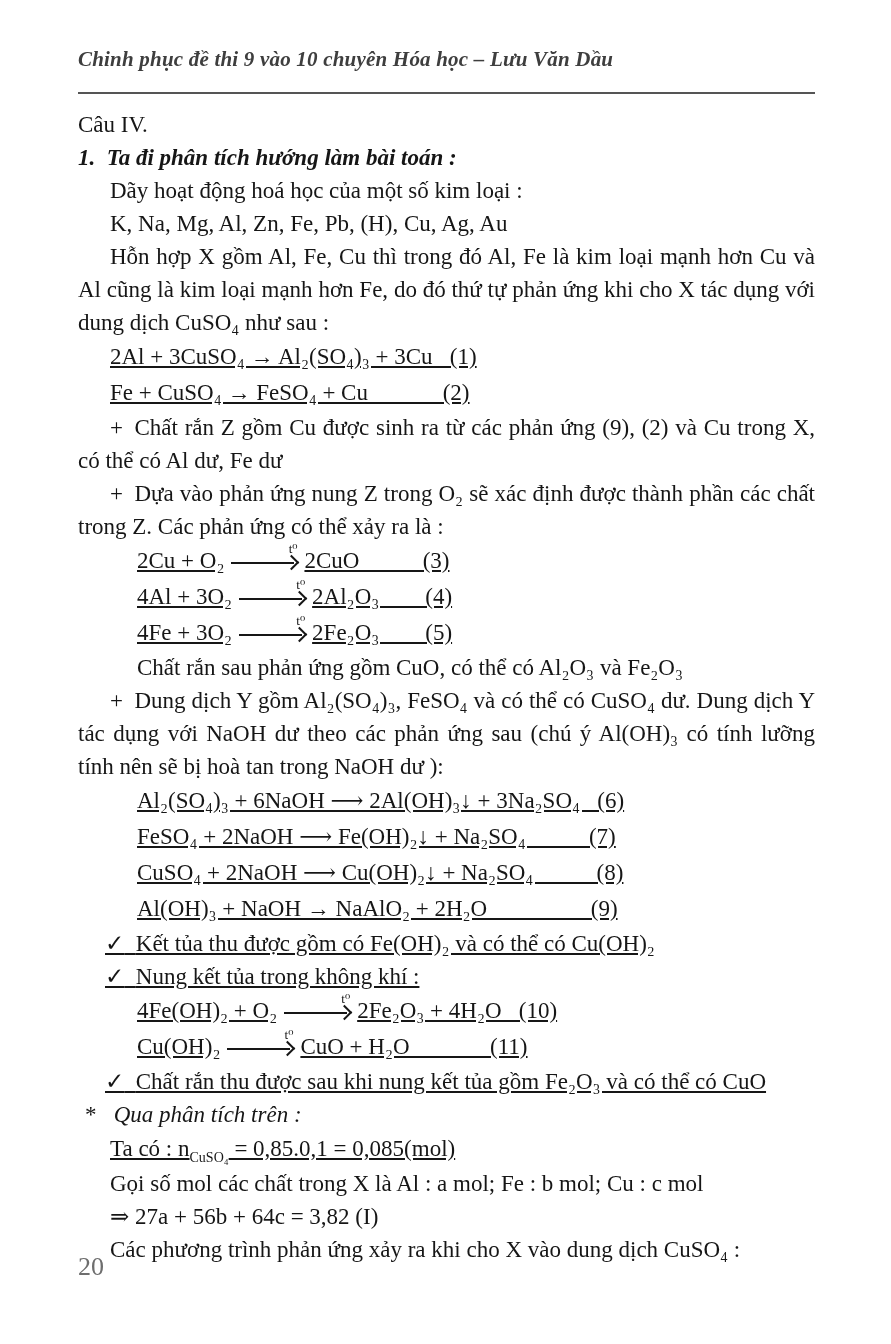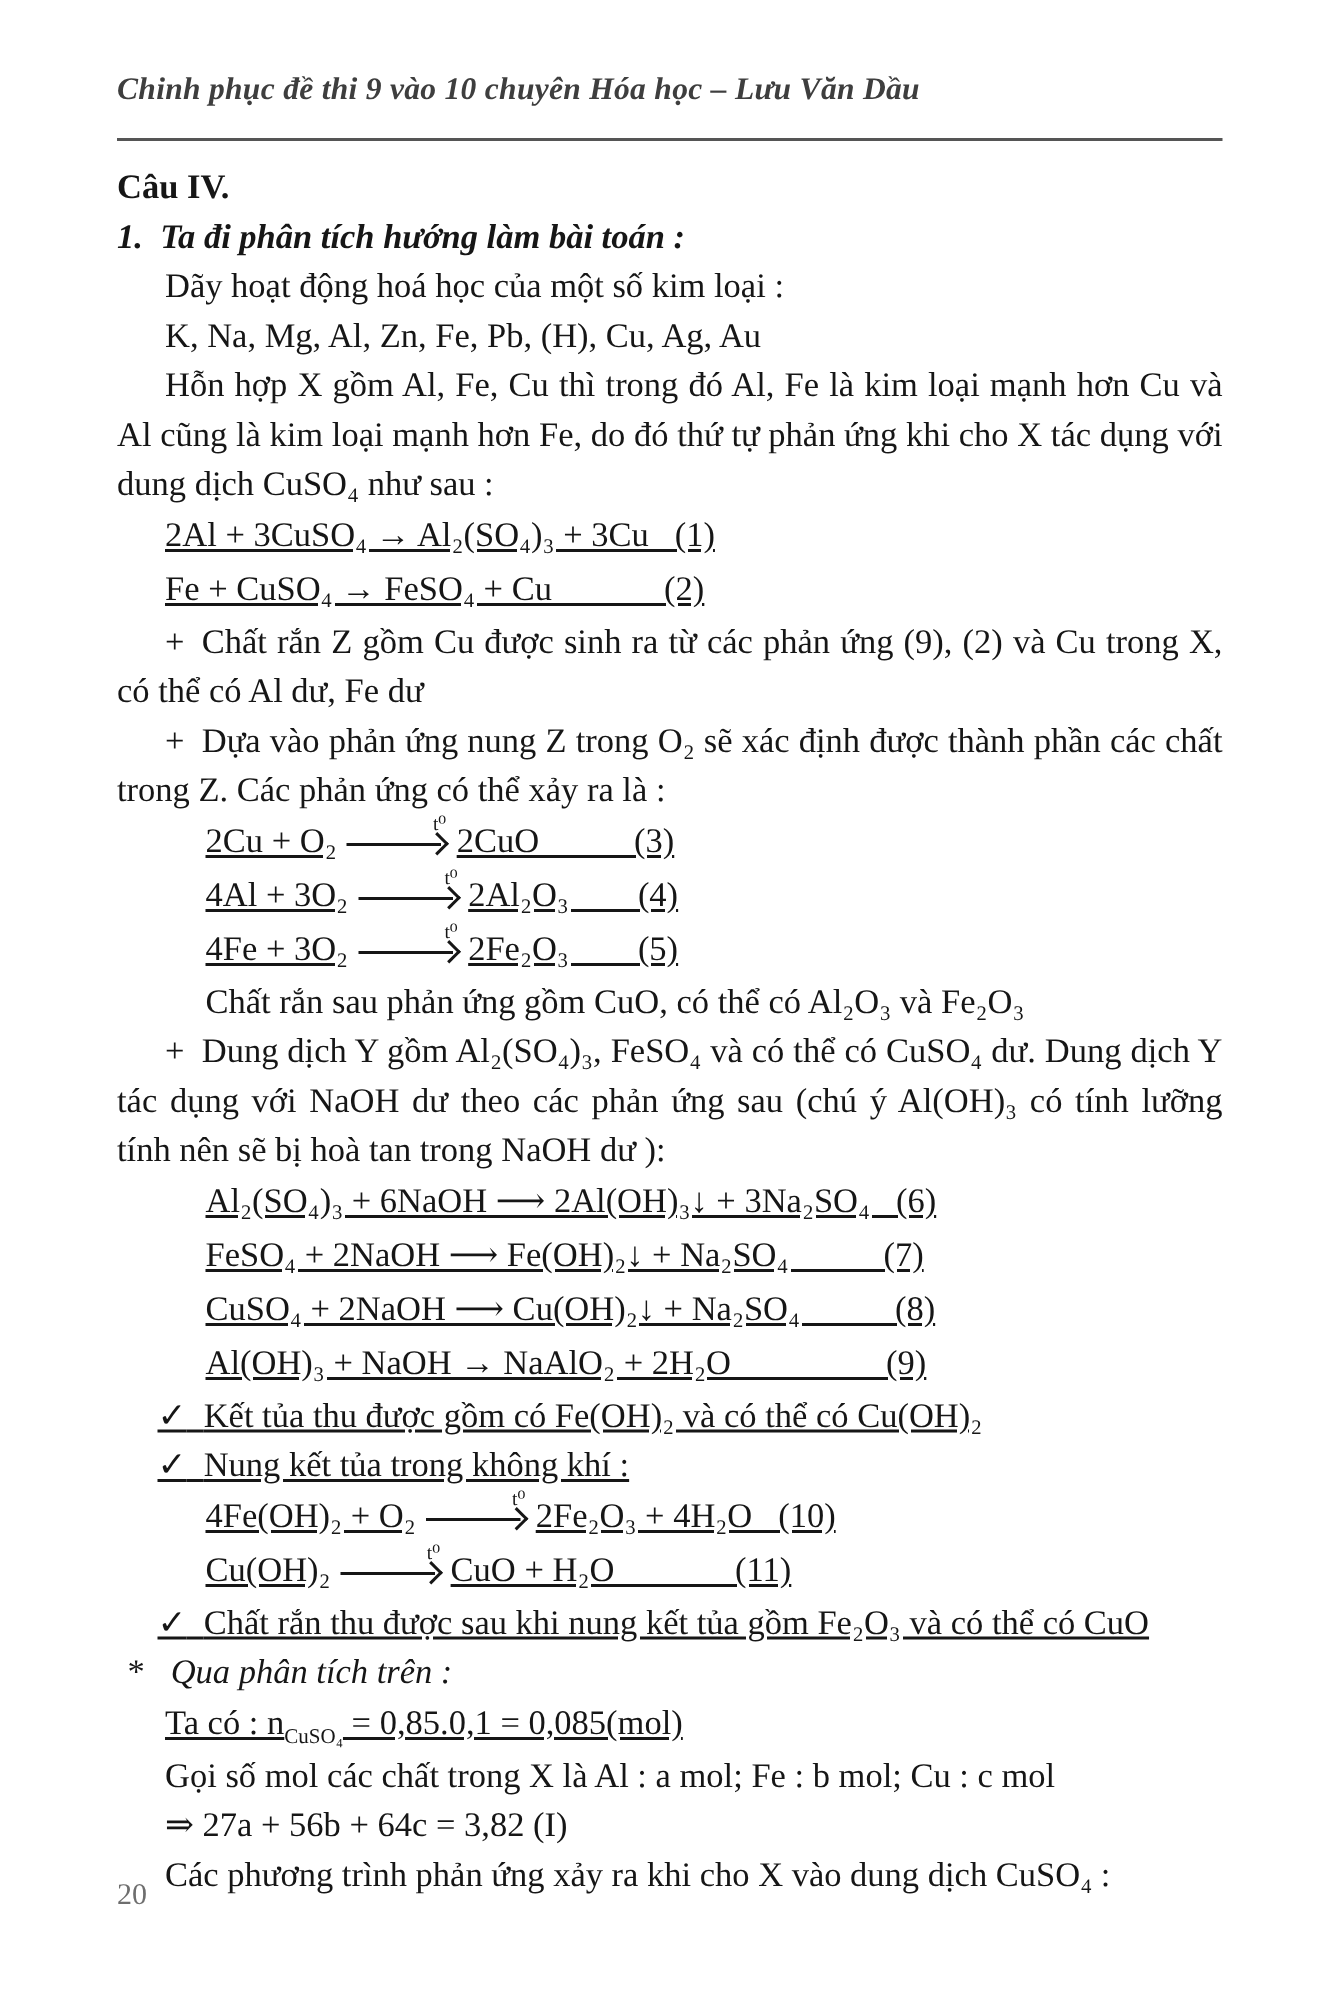--- a/index.html
+++ b/index.html
@@ -12,21 +12,21 @@
 
   .header {
     font-size:21px; line-height:26px; font-weight:bold; font-style:italic;
     color:#3e3e3e; letter-spacing:0.2px;
     padding-bottom:20px; border-bottom:2px solid #555555;
   }
 
   .content { margin-top:14px; font-size:23px; line-height:33px; }
 
   .item          { min-height:33px; }
-  .heading       { font-weight:bold; margin-top:4px; }
+  .heading       { font-weight:normal; margin-top:4px; }
   .subheading    { font-weight:bold; font-style:italic; white-space:pre; }
   .line          { padding-left:32px; white-space:pre; }
   .line-deep     { padding-left:59px; white-space:pre; }
   .para          { text-align:justify; text-indent:32px; }
   .check         { padding-left:27px; white-space:pre;text-decoration:underline; }
   .note          { padding-left:7px;  white-space:pre; }
   .note .it      { font-style:italic; }
 
   .eq            { padding-left:59px; white-space:pre; line-height:36px;text-decoration:underline; }
   .eq.tight      { padding-left:32px; }
@@ -39,21 +39,21 @@
             vertical-align:-2px; margin:0 7px; }
   .tarrow .lbl   { position:absolute; left:0; right:0; top:-12px; text-align:right;
                    font-size:13px; line-height:13px; }
   .tarrow .shaft { position:absolute; left:0; right:3px; bottom:6px; height:2px;
                    background:#161616; }
   .tarrow .head  { position:absolute; right:0; bottom:2.5px; width:9px; height:9px;
                    border-top:2px solid #161616; border-right:2px solid #161616;
                    transform:rotate(45deg); }
 
   .page-number { position:absolute; left:78px; top:1252px;
-                 font-size:20px; color:#6e6e6e; }
+                 font-size:26px; color:#6e6e6e; }
 </style>
 </head>
 <body>
 
 <div class="page-inner">
   <div class="header">
     <span>Chinh phục đề thi 9 vào 10 chuyên Hóa học – Lưu Văn Dầu</span>
   </div>
   <div class="content">
       <div class="item heading">Câu IV.</div>

